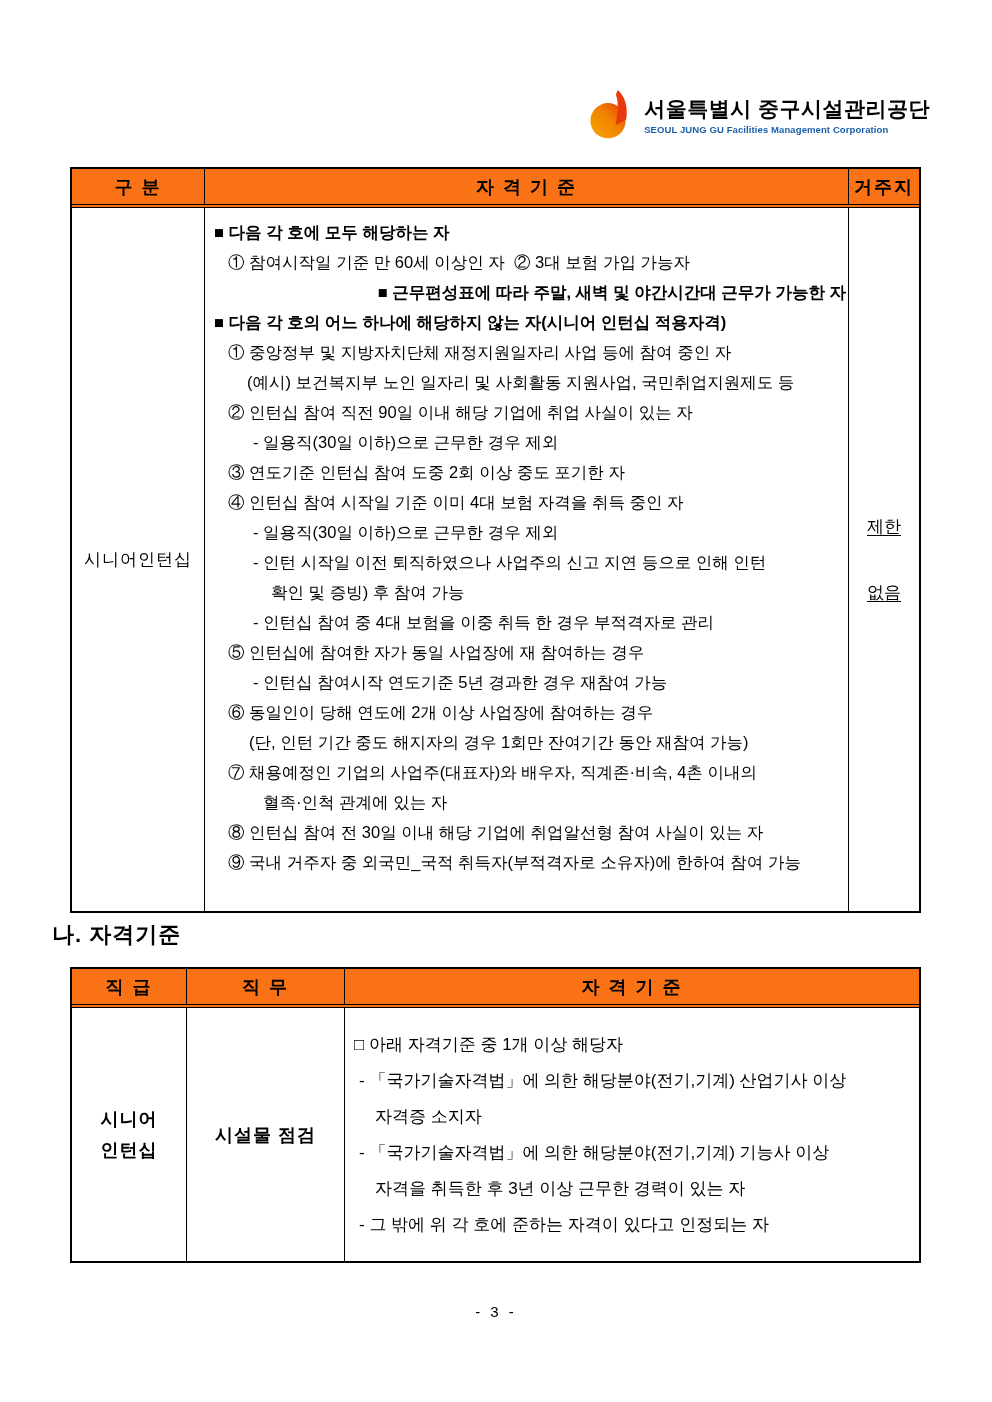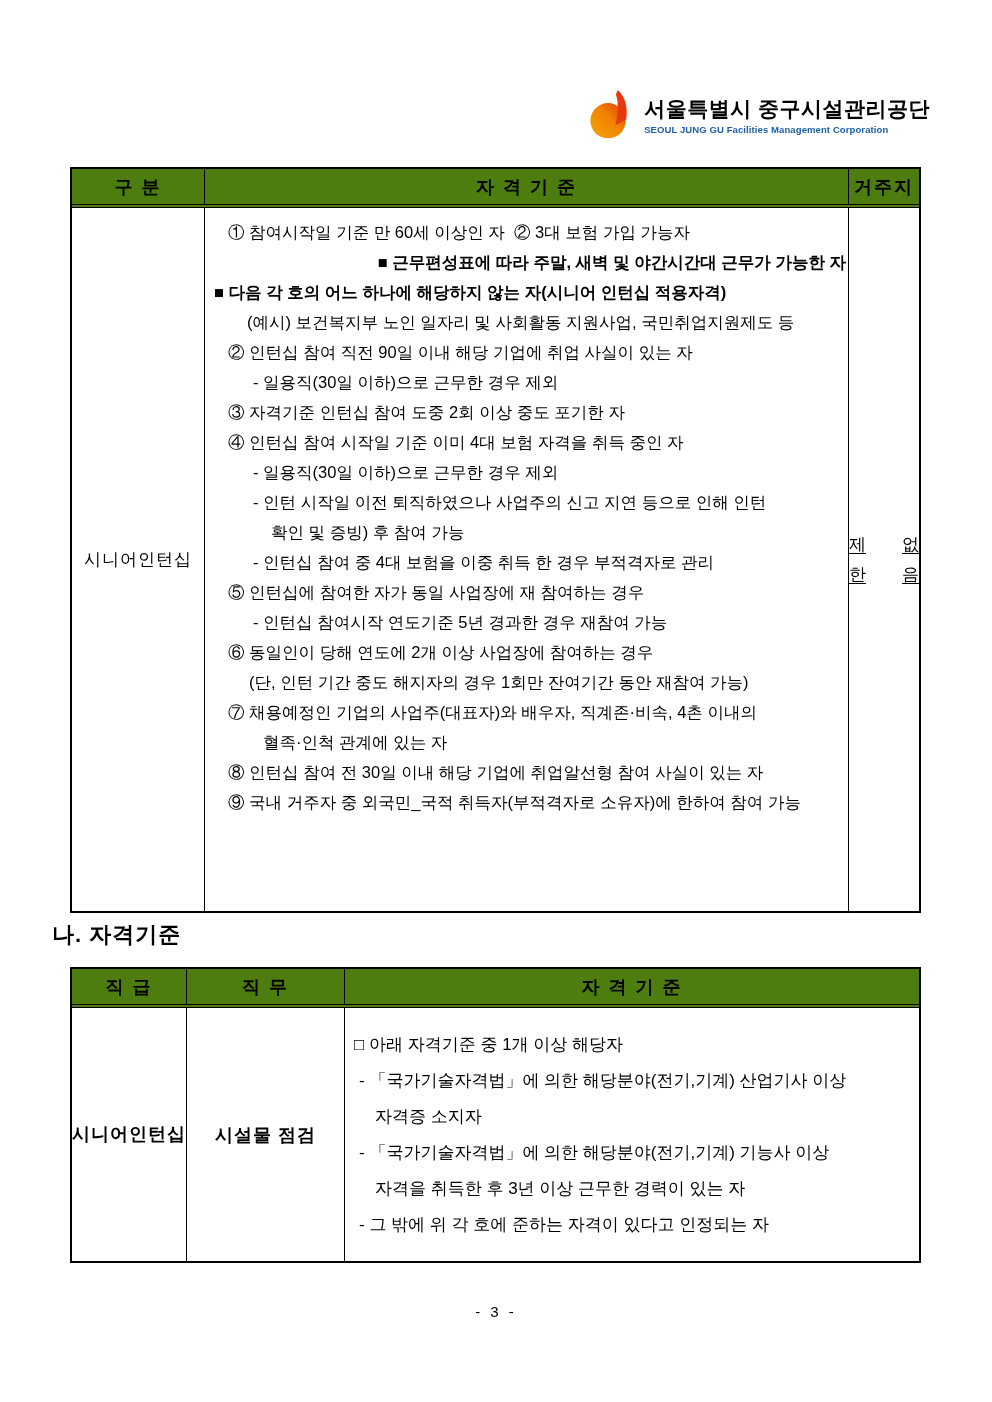--- a/index.html
+++ b/index.html
@@ -13,42 +13,42 @@
   .logo { position:absolute; top:90px; right:62px; display:flex; align-items:center; gap:9px; }
   .logo-mark { width:46px; height:50px; flex:0 0 auto; }
   .logo-text { display:flex; flex-direction:column; }
   .logo-title { font-size:21px; font-weight:bold; letter-spacing:0.5px; white-space:nowrap; line-height:26px; }
   .logo-sub { font-size:9.5px; font-weight:bold; color:#1b5faa; letter-spacing:0.1px; white-space:nowrap; margin-top:2px; }
 
   
   .tbl { position:absolute; left:70px; width:851px; border:2px solid #000; box-sizing:border-box; background:#fff; }
   .tbl1 { top:167px; }
   .tbl2 { top:967px; }
-  .thead { display:grid; background:#4d7c0f; border-bottom:4px double #000; }
+  .thead { display:grid; background:#f97316; border-bottom:4px double #000; }
   .tbl1 .thead, .tbl1 .tbody { grid-template-columns:133px 644px 70px; }
   .tbl2 .thead, .tbl2 .tbody { grid-template-columns:115px 158px 574px; }
   .th {
     padding:6px 0 5px 0; text-align:center; font-weight:bold; font-size:18px;
     letter-spacing:2px; border-right:1px solid #000; white-space:nowrap; overflow:hidden;
   }
   .th:last-child { border-right:none; }
   .tbody { display:grid; }
   .tbl1 .tbody { height:703px; }
   .tbl2 .tbody { height:253px; }
   .td { border-right:1px solid #000; box-sizing:border-box; overflow:hidden; }
   .td:last-child { border-right:none; }
 
   .cell-center { display:flex; align-items:center; justify-content:center; text-align:center; }
   .cat { font-size:17px; letter-spacing:1px; }
   .crit { padding:9px 2px 0 9px; font-size:16.5px; line-height:30px; }
   .crit-line { white-space:pre; }
-  .res { display:flex; align-items:center; justify-content:center; font-size:17px; line-height:30px;gap:36px; }
+  .res { display:flex; flex-direction:column; align-items:center; justify-content:center; font-size:17px; line-height:30px;gap:36px; }
   .res span { text-decoration:underline; text-underline-offset:3px; }
 
-  .pos { display:flex; flex-direction:row; align-items:center; justify-content:center; font-weight:bold; font-size:18px; line-height:31px; letter-spacing:1px; }
+  .pos { display:flex; flex-direction:column; align-items:center; justify-content:center; font-weight:bold; font-size:18px; line-height:31px; letter-spacing:1px; }
   .duty { font-weight:bold; font-size:18px; letter-spacing:1px; }
   .crit2 { display:flex; flex-direction:column; justify-content:center; padding-left:9px; font-size:17px; line-height:36px; }
   .crit2 .crit-line { line-height:36px; }
 
   
   .section-heading { position:absolute; left:52px; top:920px; font-size:22px; font-weight:bold; letter-spacing:1px; }
   .pageno { position:absolute; left:0; top:1303px; width:100%; text-align:center; font-size:15px; letter-spacing:3px; }
 </style>
 </head>
 <body>
@@ -75,27 +75,29 @@
 
   <div class="tbl tbl1">
     <div class="thead">
       <div class="th">구 분</div>
       <div class="th">자 격 기 준</div>
       <div class="th">거주지</div>
     </div>
     <div class="tbody">
       <div class="td cell-center cat">시니어인턴십</div>
       <div class="td crit">
+          <div class="crit-line" style="padding-left: 0px; font-weight: bold;">■ 다음 각 호에 모두 해당하는 자</div>
           <div class="crit-line" style="padding-left: 14px;">① 참여시작일 기준 만 60세 이상인 자  ② 3대 보험 가입 가능자</div>
           <div class="crit-line" style="padding-left: 0px; font-weight: bold; text-align: right;">■ 근무편성표에 따라 주말, 새벽 및 야간시간대 근무가 가능한 자</div>
           <div class="crit-line" style="padding-left: 0px; font-weight: bold;">■ 다음 각 호의 어느 하나에 해당하지 않는 자(시니어 인턴십 적용자격)</div>
+          <div class="crit-line" style="padding-left: 14px;">① 중앙정부 및 지방자치단체 재정지원일자리 사업 등에 참여 중인 자</div>
           <div class="crit-line" style="padding-left: 33px;">(예시) 보건복지부 노인 일자리 및 사회활동 지원사업, 국민취업지원제도 등</div>
           <div class="crit-line" style="padding-left: 14px;">② 인턴십 참여 직전 90일 이내 해당 기업에 취업 사실이 있는 자</div>
           <div class="crit-line" style="padding-left: 39px;">- 일용직(30일 이하)으로 근무한 경우 제외</div>
-          <div class="crit-line" style="padding-left: 14px;">③ 자격기준 인턴십 참여 도중 2회 이상 중도 포기한 자</div>
+          <div class="crit-line" style="padding-left: 14px;">③ 연도기준 인턴십 참여 도중 2회 이상 중도 포기한 자</div>
           <div class="crit-line" style="padding-left: 14px;">④ 인턴십 참여 시작일 기준 이미 4대 보험 자격을 취득 중인 자</div>
           <div class="crit-line" style="padding-left: 39px;">- 일용직(30일 이하)으로 근무한 경우 제외</div>
           <div class="crit-line" style="padding-left: 39px;">- 인턴 시작일 이전 퇴직하였으나 사업주의 신고 지연 등으로 인해 인턴</div>
           <div class="crit-line" style="padding-left: 57px;">확인 및 증빙) 후 참여 가능</div>
           <div class="crit-line" style="padding-left: 39px;">- 인턴십 참여 중 4대 보험을 이중 취득 한 경우 부적격자로 관리</div>
           <div class="crit-line" style="padding-left: 14px;">⑤ 인턴십에 참여한 자가 동일 사업장에 재 참여하는 경우</div>
           <div class="crit-line" style="padding-left: 39px;">- 인턴십 참여시작 연도기준 5년 경과한 경우 재참여 가능</div>
           <div class="crit-line" style="padding-left: 14px;">⑥ 동일인이 당해 연도에 2개 이상 사업장에 참여하는 경우</div>
           <div class="crit-line" style="padding-left: 35px;">(단, 인턴 기간 중도 해지자의 경우 1회만 잔여기간 동안 재참여 가능)</div>
           <div class="crit-line" style="padding-left: 14px;">⑦ 채용예정인 기업의 사업주(대표자)와 배우자, 직계존·비속, 4촌 이내의</div>

